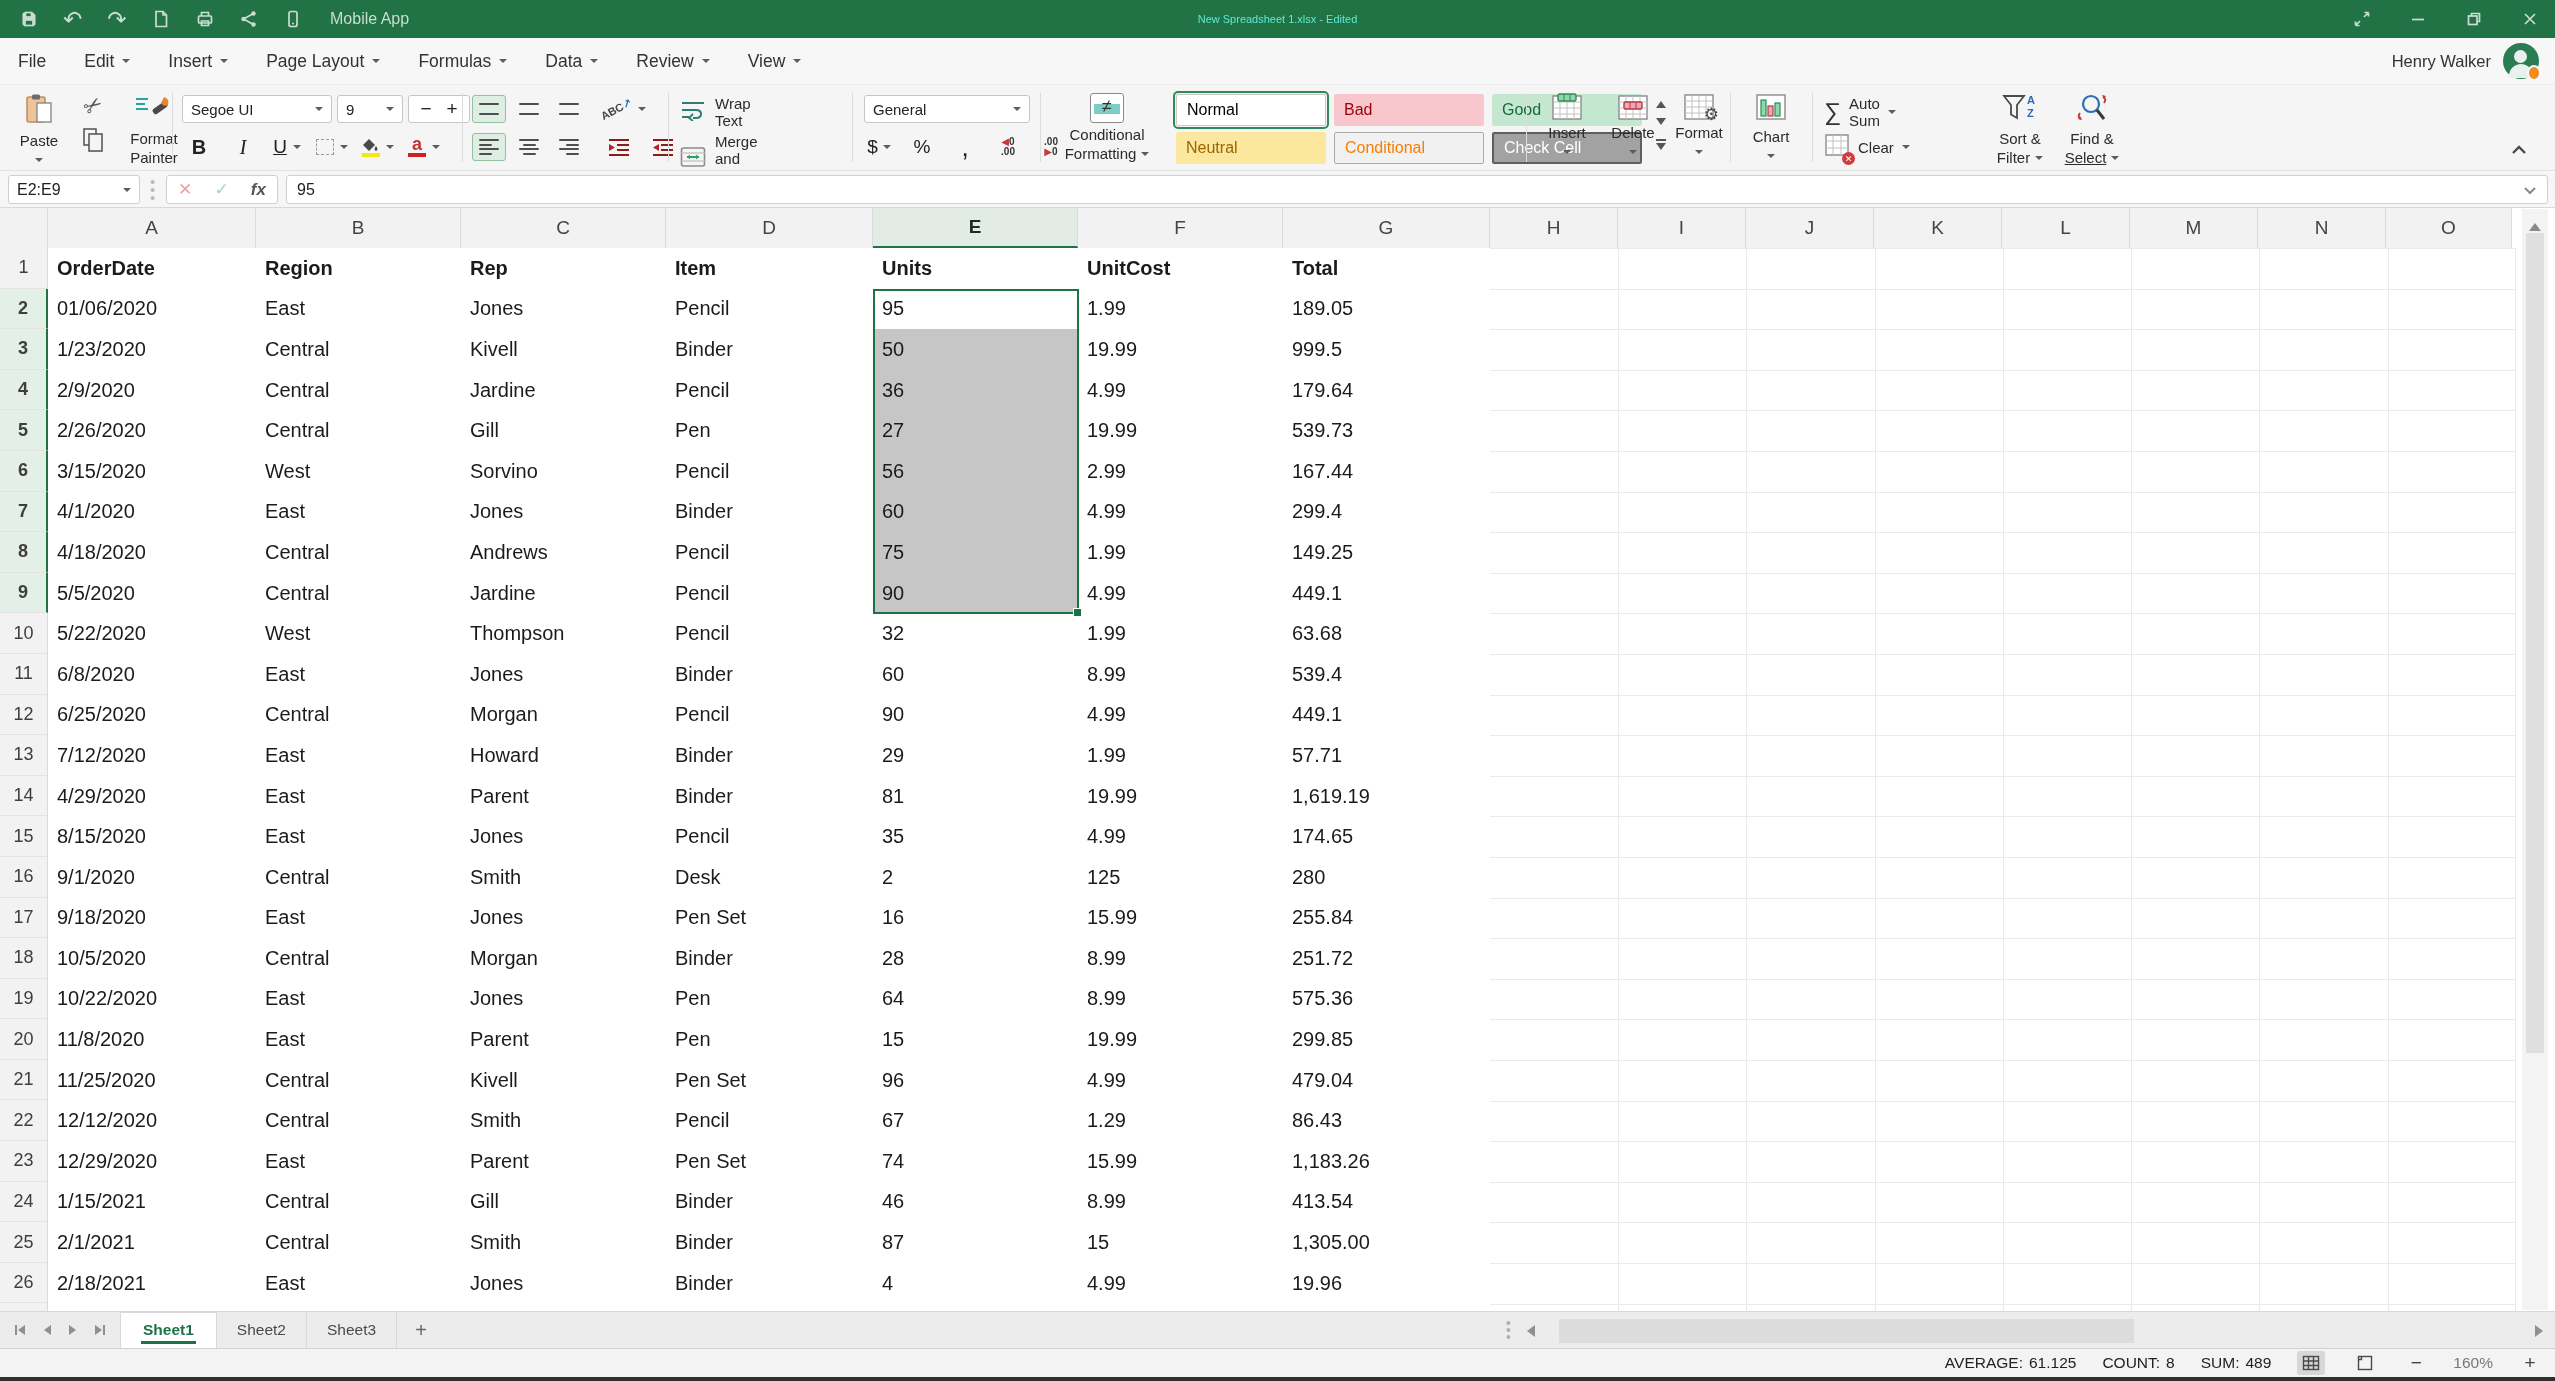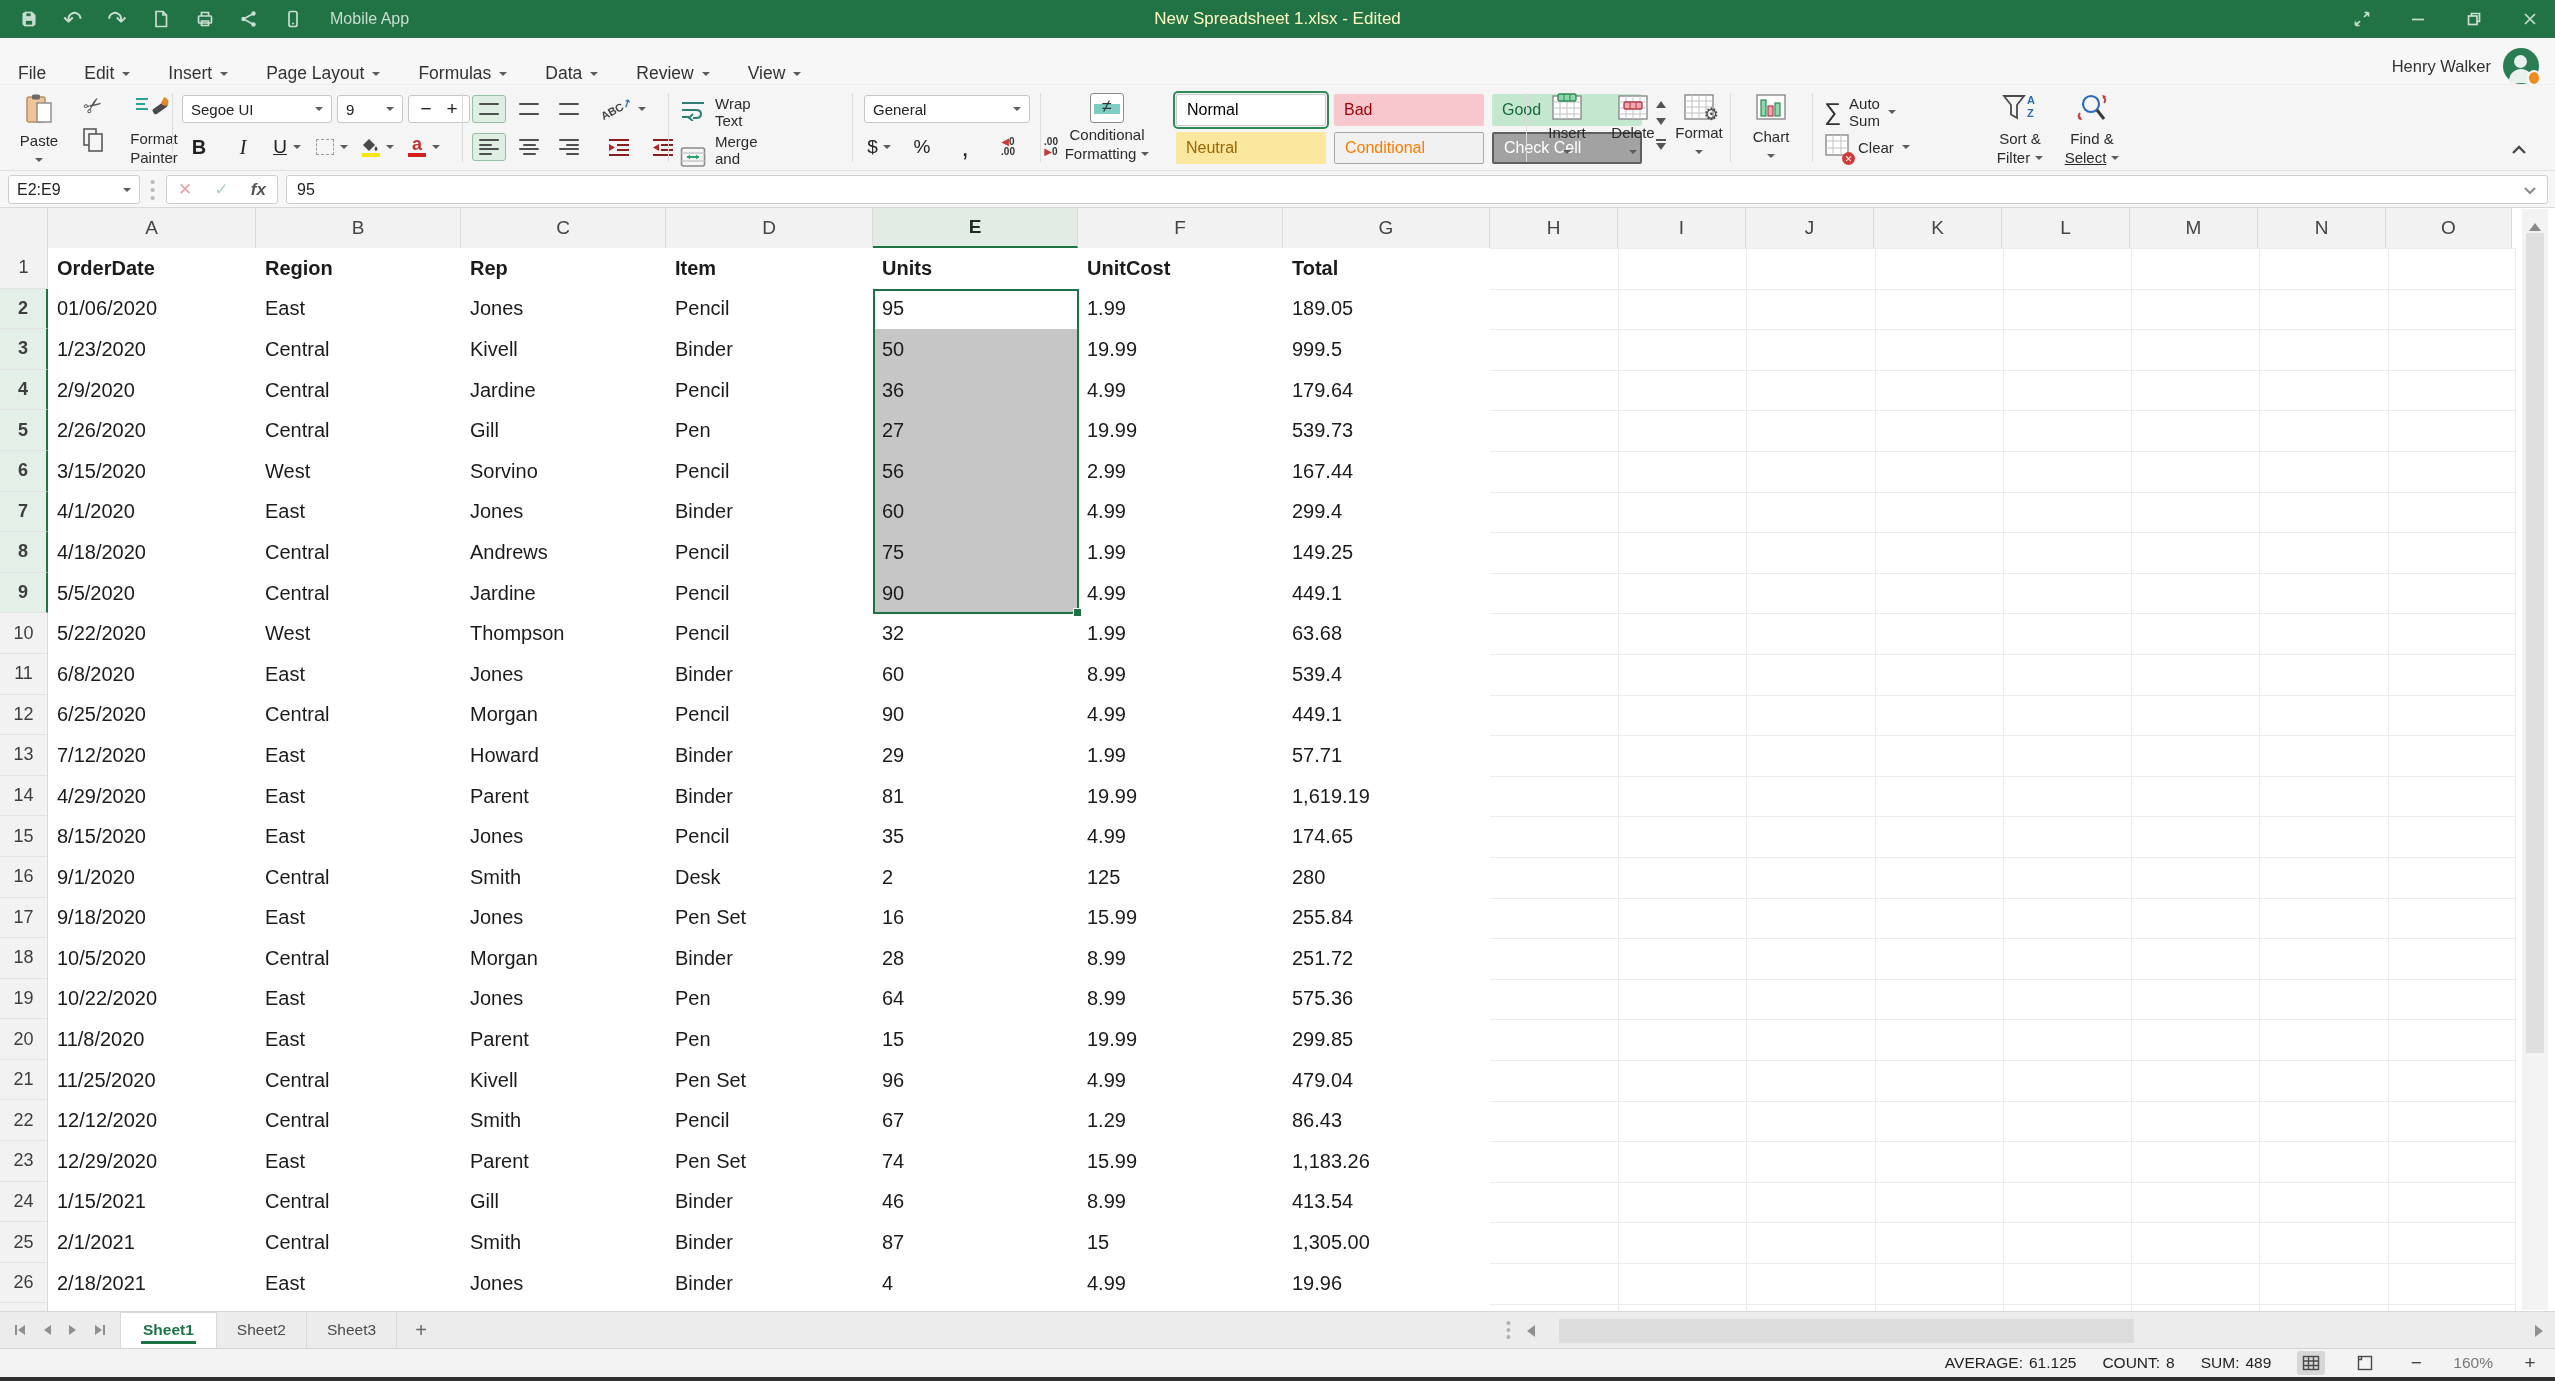--- a/index.html
+++ b/index.html
@@ -8,26 +8,26 @@
   #app { position:relative; width:2555px; height:1381px; background:#fff; }
 
   
   .titlebar { position:absolute; left:0; top:0; width:2555px; height:38px;
     background:#217346; display:flex; align-items:center; color:#c9ddd2; }
   .tb-icons { display:flex; align-items:center; gap:22px; padding-left:18px; }
   .tb-ic { width:22px; height:22px; display:flex; align-items:center; justify-content:center; cursor:default; }
   .tb-ic svg { stroke:#c9ddd2; fill:none; stroke-width:1.7; }
   .tb-char { font-size:23px; line-height:22px; color:#c9ddd2; }
   .mobile-label { font-size:16px; margin-left:4px; color:#c9ddd2; }
-  .tb-title { position:absolute; left:0; right:0; text-align:center; font-size:17px; color:#fef9c3; pointer-events:none; }
+  .tb-title { position:absolute; left:0; right:0; text-align:center; font-size:11px; color:#5eead4; pointer-events:none; }
   .tb-win { position:absolute; right:14px; top:0; height:38px; display:flex; align-items:center; gap:34px; }
 
   
   .menubar { position:absolute; left:0; top:38px; width:2555px; height:47px;
-    background:#f7f7f7; display:flex; align-items:flex-end; border-bottom:1px solid #ececec; }
+    background:#f7f7f7; display:flex; align-items:center; border-bottom:1px solid #ececec; }
   .menu-items { display:flex; align-items:center; gap:38px; padding-left:18px; }
   .menu-item { display:flex; align-items:center; gap:8px; font-size:17.5px; color:#333; cursor:default; }
   .dd { width:0; height:0; border:4.5px solid transparent; border-top-color:#5c5c5c; margin-top:4px; }
   .dd.sm { border-width:4px; }
   .menu-right { position:absolute; right:16px; display:flex; align-items:center; gap:12px; }
   .user-name { font-size:16.5px; color:#333; }
   .avatar { position:relative; width:36px; height:36px; border-radius:50%; background:#2a7d52; overflow:visible; }
   .avatar .head { position:absolute; left:11px; top:7px; width:13px; height:13px; border-radius:50%; background:#e9f1ec; }
   .avatar .body { position:absolute; left:6px; top:21px; width:24px; height:14px; border-radius:12px 12px 0 0; background:#e9f1ec; }
   .avatar .badge { position:absolute; right:-2px; bottom:-2px; width:14px; height:16px; border-radius:50%; background:#f08c1e; border:2px solid #f7f7f7; }

